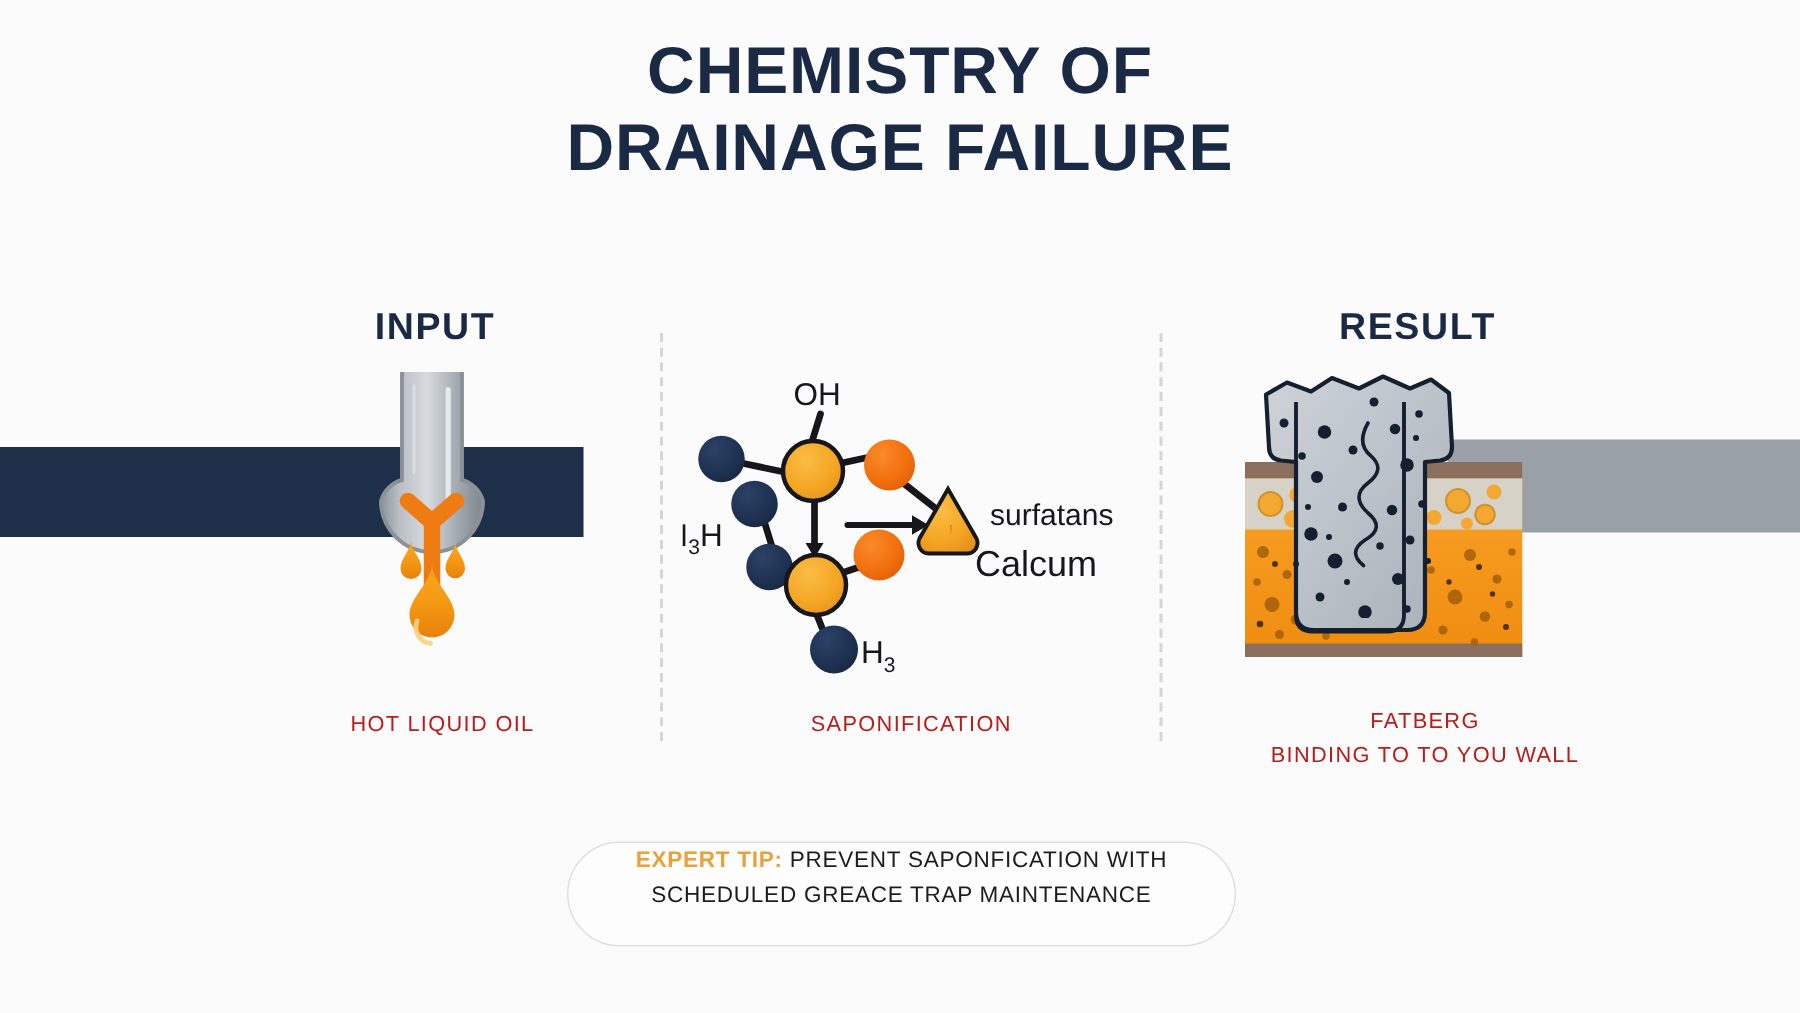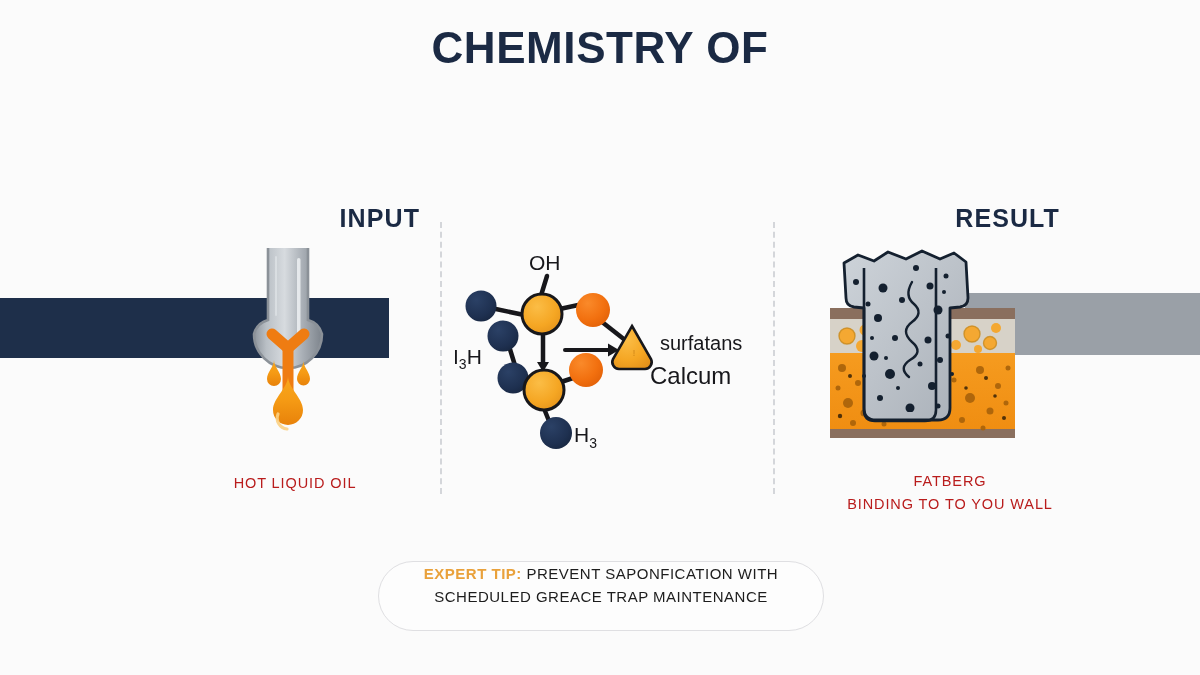--- a/index.html
+++ b/index.html
@@ -54,21 +54,21 @@
   }
 
   
   .col-head {
     position: absolute;
     top: 204px;
     font-size: 25px;
     font-weight: bold;
     letter-spacing: 1.1px;
     color: #1b2a44;
-    text-align: right;
+    text-align: center;
   }
   #head-input  { left: 160px; width: 260px; }
   #head-react  { left: 470px; width: 280px; }
   #head-result { left: 830px; width: 230px; }
 
   
   .divider {
     position: absolute;
     top: 222px;
     width: 0;
@@ -146,20 +146,21 @@
 </head>
 <body>
 
 <div class="canvas">
 
   <div class="bar-navy"></div>
   <div class="bar-grey"></div>
 
   <div class="title">
     <span>CHEMISTRY OF</span>
+    <span class="line2">DRAINAGE FAILURE</span>
   </div>
 
   <div class="divider" id="div-1"></div>
   <div class="divider" id="div-2"></div>
 
   <div class="col-head" id="head-input">INPUT</div>
   <div class="col-head" id="head-result">RESULT</div>
 
   <div class="art" id="art-input">
     <svg width="200" height="205" viewBox="0 0 200 205">
@@ -385,20 +386,21 @@
           <circle cx="126" cy="28" r="2.5"></circle>
             <circle cx="52" cy="90" r="2"></circle>
           <circle cx="124" cy="44" r="2"></circle>
             <circle cx="66" cy="110" r="2"></circle>
         </g>
       </g>
     </svg>
   </div>
 
   <div class="caption" id="cap-input">HOT LIQUID OIL</div>
+  <div class="caption" id="cap-react">SAPONIFICATION</div>
   <div class="caption" id="cap-result">
     <span>FATBERG</span>
     <span class="l2">BINDING TO TO YOU WALL</span>
   </div>
 
   <div class="tip">
     <div class="tip-text">
       <span class="tip-label">EXPERT TIP:</span><span> PREVENT SAPONFICATION WITH</span>
       <span>SCHEDULED GREACE TRAP MAINTENANCE</span>
     </div>

